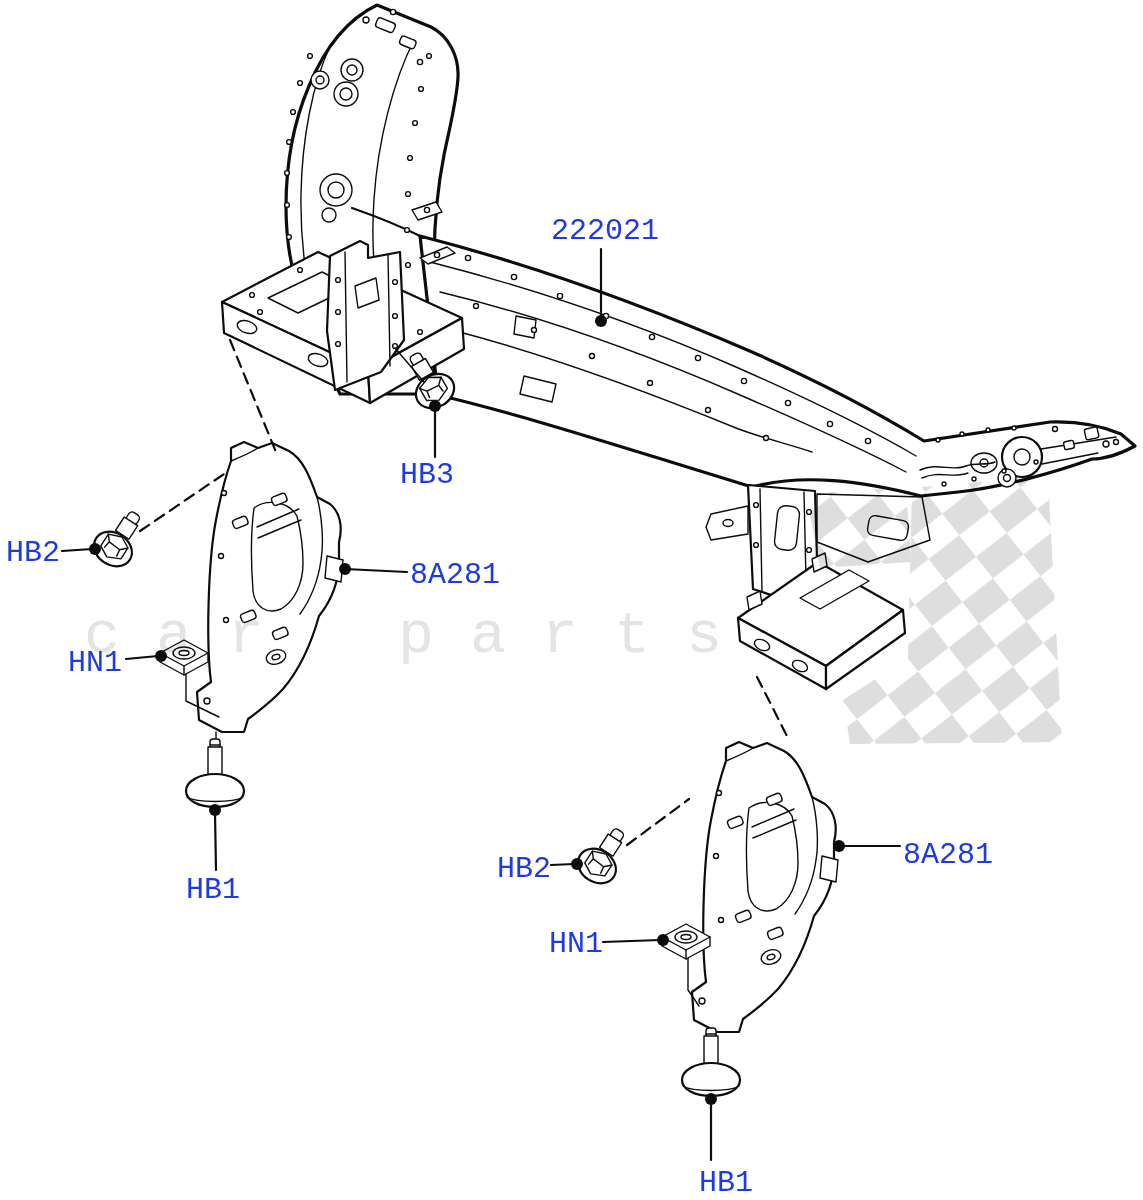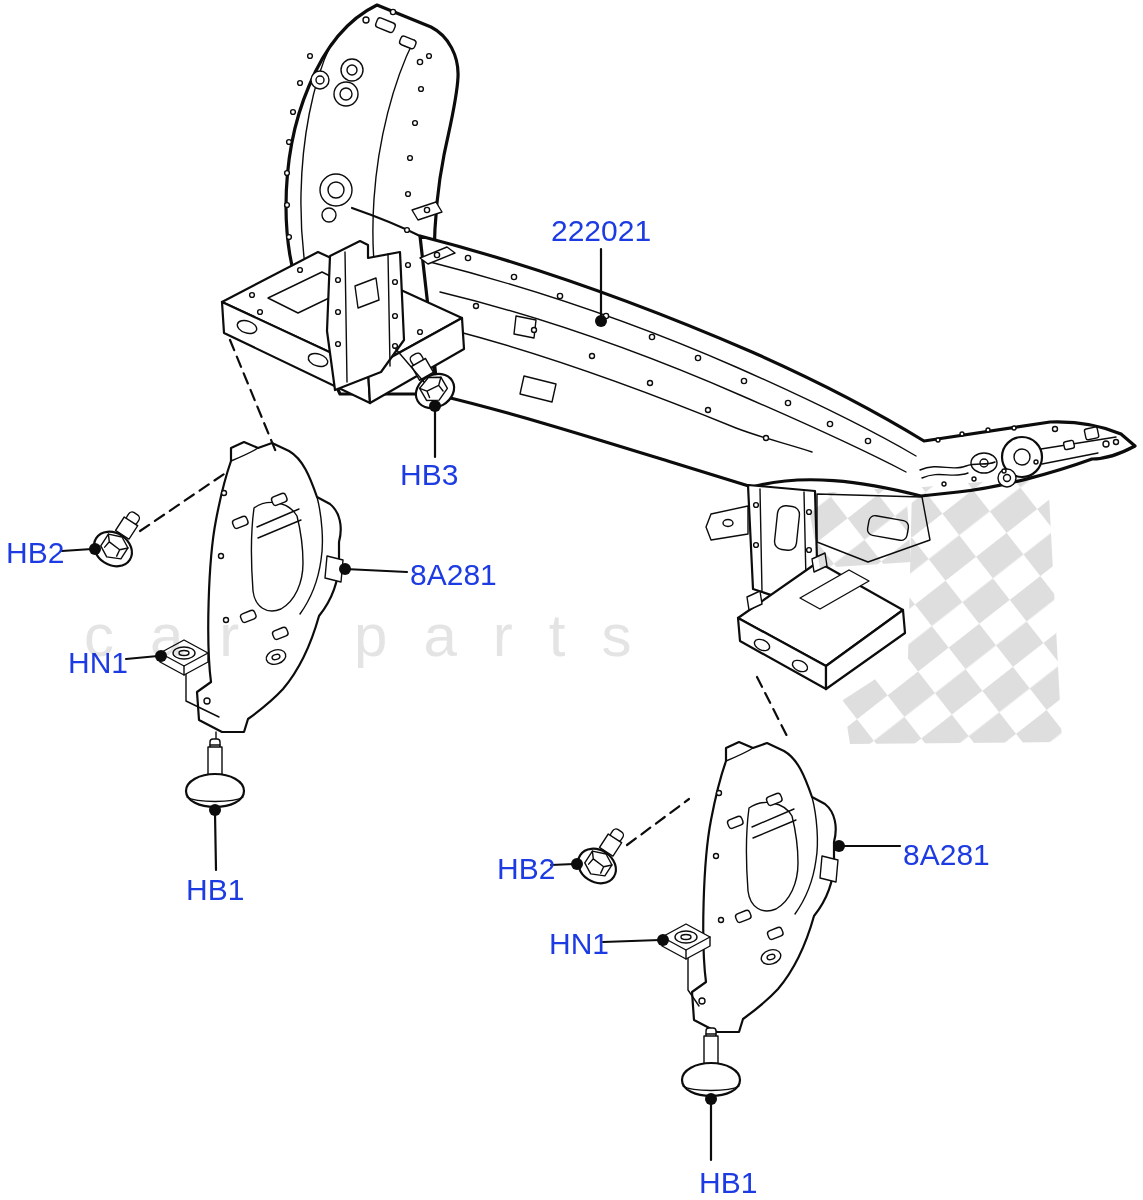--- a/index.html
+++ b/index.html
@@ -1,17 +1,17 @@
 <!DOCTYPE html>
 <html style="--label-color: #1d3be3; --line-color: #0c0c0c; --brand-color: #f5caca; --subtitle-color: #e4e4e4; --checker-color: #dedede;"><head>
 <meta charset="utf-8">
 <style>
   html,body{margin:0;padding:0;background:#fff;}
   #stage{position:relative;width:1143px;height:1200px;background:#fff;overflow:hidden;
-         font-family:Liberation Sans, sans-serif;}
+         font-family:Liberation Mono, monospace;}
   #drawing{position:absolute;inset:0;z-index:1;}
   .shape{fill:#fff;stroke:var(--line-color,#0c0c0c);stroke-linejoin:round;}
   .ln{fill:none;stroke:var(--line-color,#0c0c0c);stroke-linecap:round;stroke-linejoin:round;}
   .dot{fill:var(--line-color,#0c0c0c);stroke:none;}
   .sw1{stroke-width:1.4px;}
   .sw2{stroke-width:2.2px;}
   .sw3{stroke-width:3.2px;}
   .dash{stroke-dasharray:11 7;}
   .ck{fill:var(--checker-color,#dedede);}
   .labels{position:absolute;inset:0;z-index:2;pointer-events:none;}

